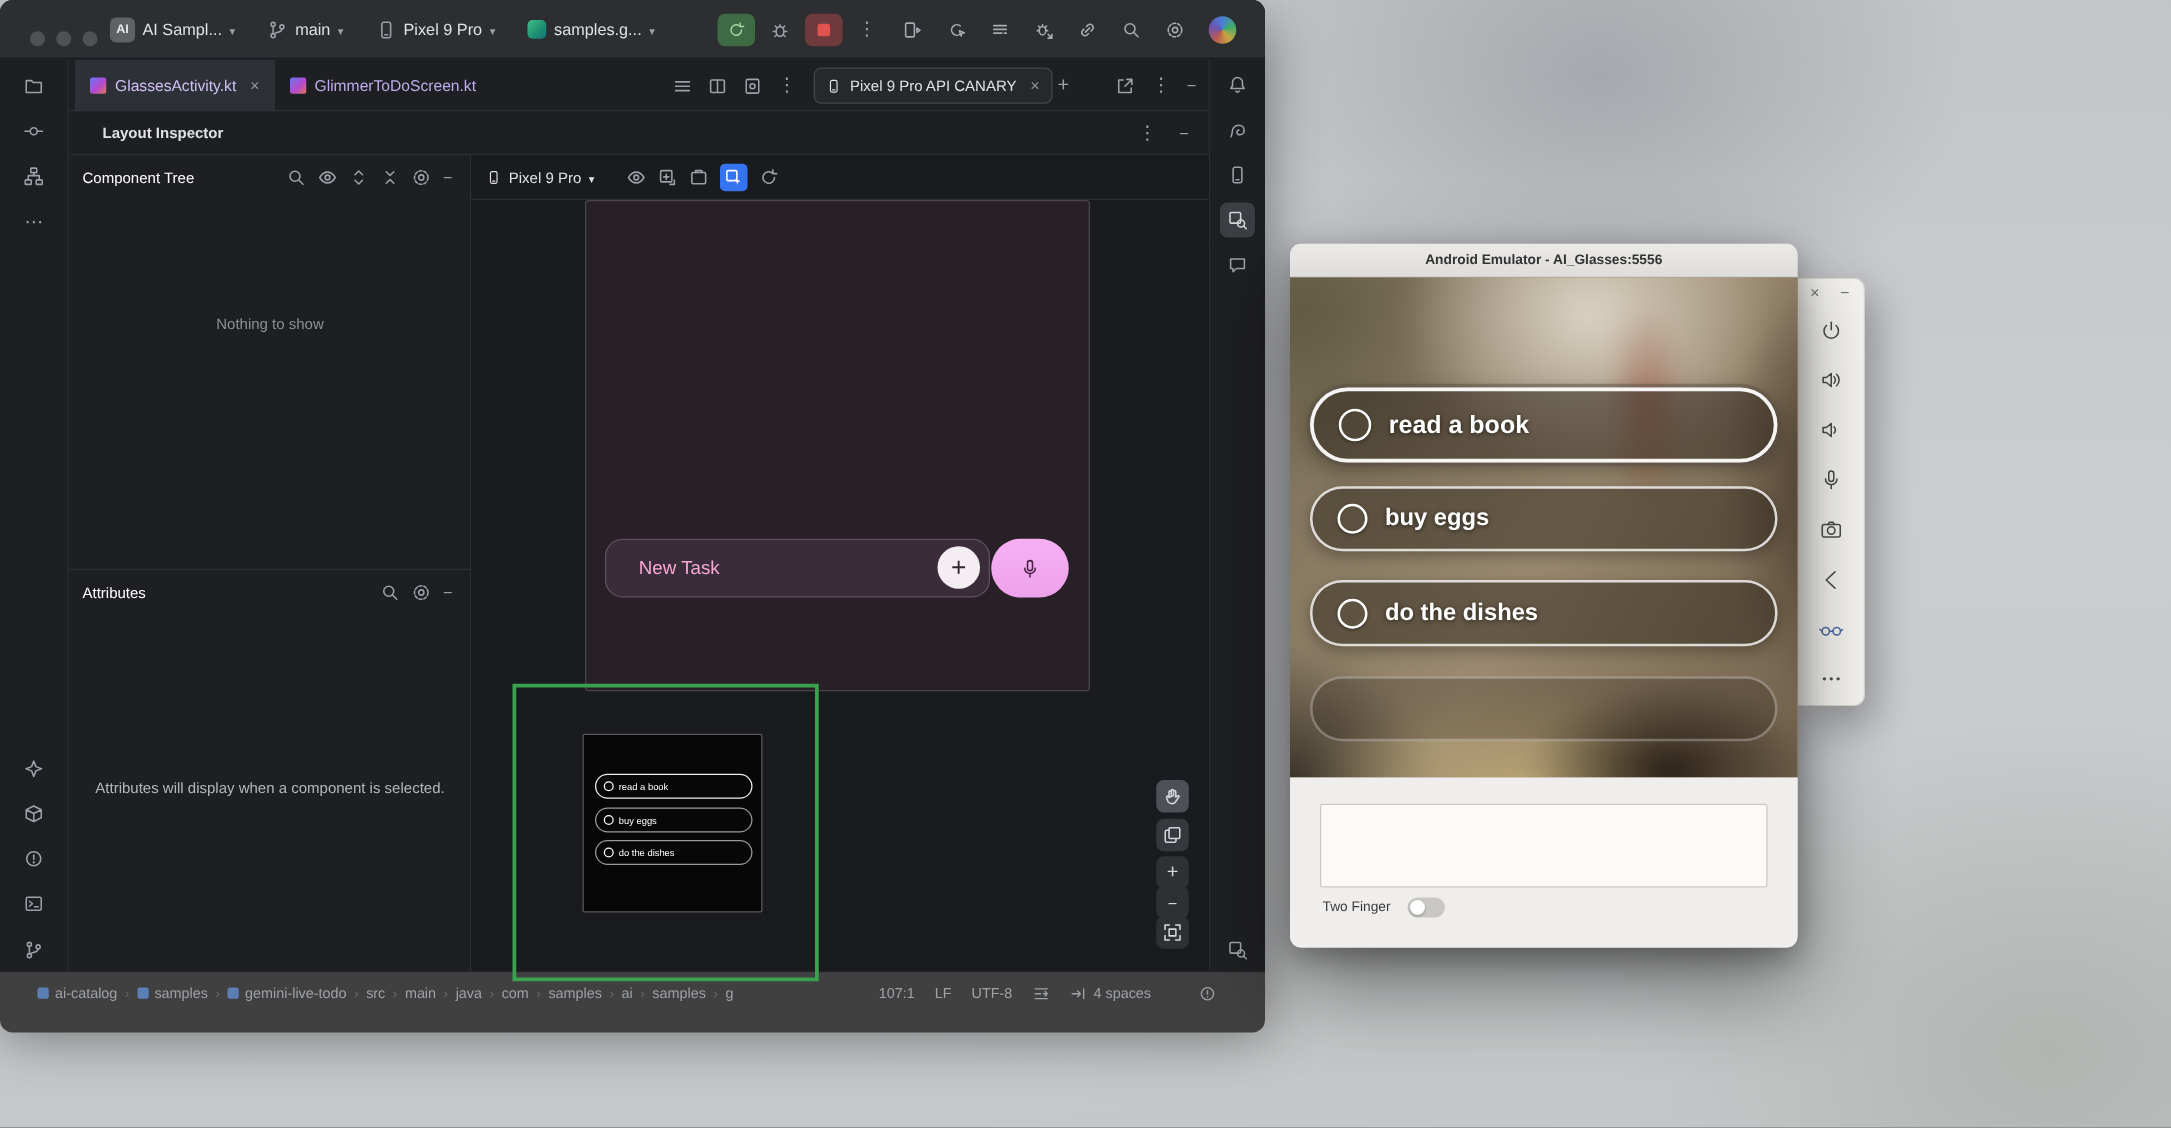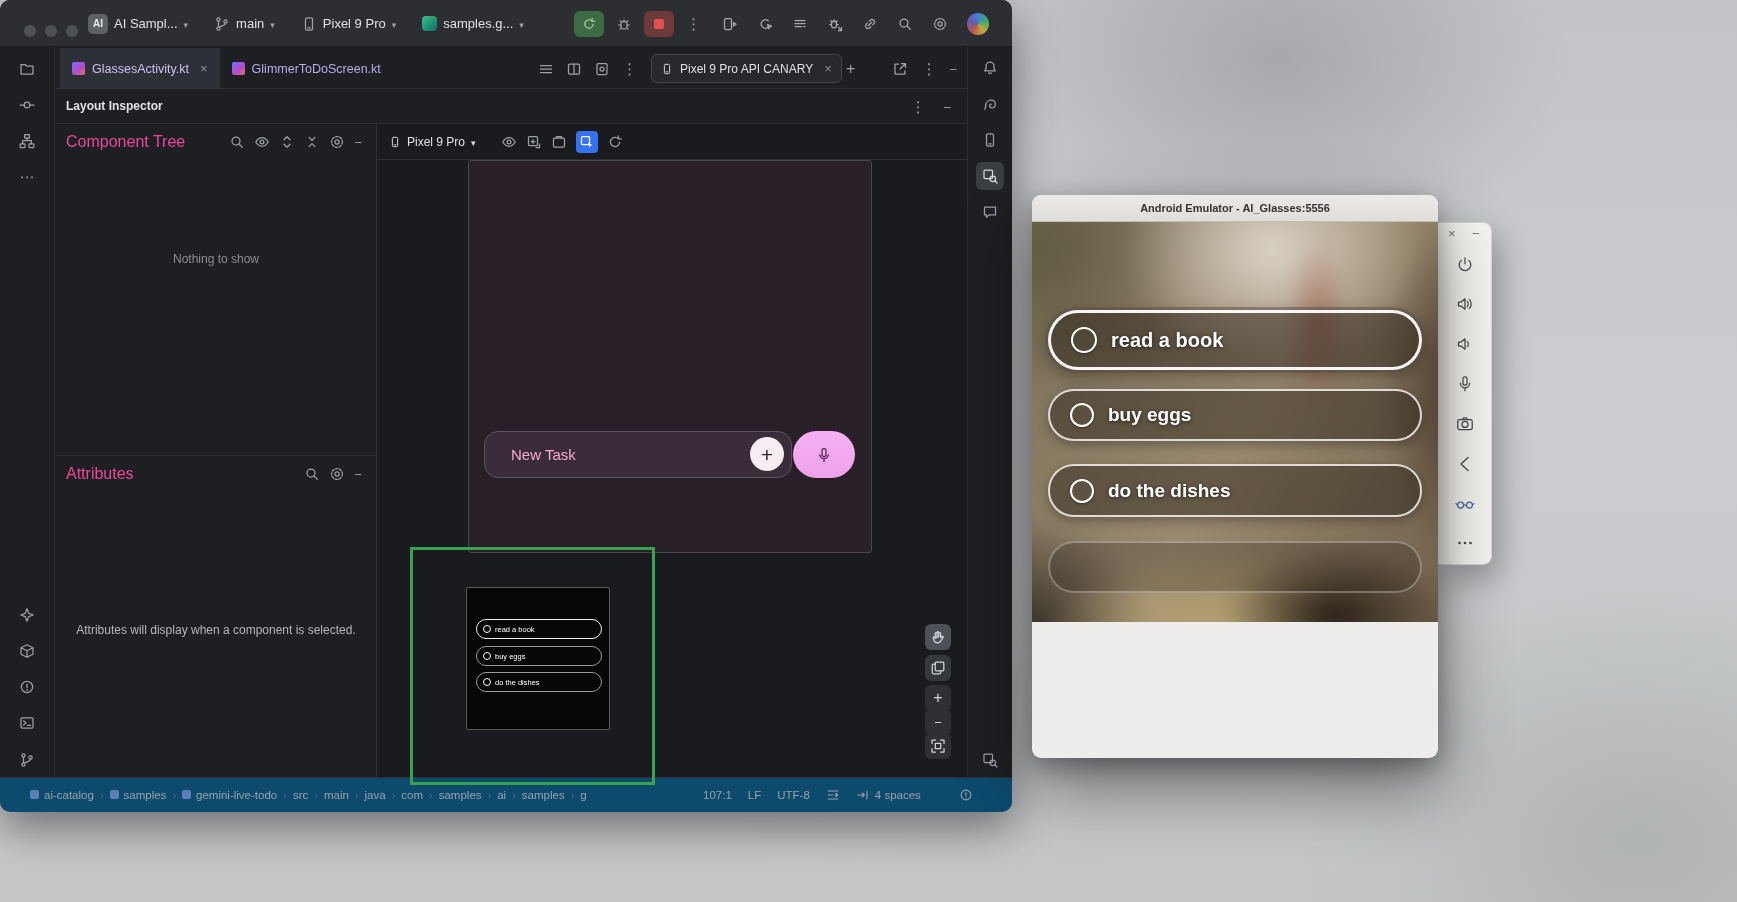--- a/index.html
+++ b/index.html
@@ -76,27 +76,27 @@
         color:#9da0a8; border-radius:6px; }
 
   
   .right-stripe { position:absolute; left:967px; top:47px; width:45px; height:730px; border-left:1px solid #2a2c2f; }
   .rs { position:absolute; left:8px; width:28px; height:28px; display:flex; align-items:center; justify-content:center;
         color:#9da0a8; border-radius:6px; }
   .rs.sel { background:#3b3e43; color:#d5d7da; }
 
   
   .insp-header { position:absolute; left:56px; top:89px; width:911px; height:35px; border-bottom:1px solid #2d2f33; }
-  .insp-title { position:absolute; left:10px; top:10px; font-size:12px; font-weight:700; color:#dfe1e5; }
+  .insp-title { position:absolute; left:26px; top:10px; font-size:12px; font-weight:700; color:#dfe1e5; }
   .insp-actions { position:absolute; right:16px; top:0; height:35px; display:flex; align-items:center; gap:18px; color:#9da0a8; }
 
   
   .ct-panel { position:absolute; left:56px; top:124px; width:321px; height:331px; border-right:1px solid #2d2f33; }
   .panel-toolbar { height:36px; display:flex; align-items:center; padding:0 14px 0 10px; }
-  .panel-title { font-size:16px; color:#ec4899; }
+  .panel-title { font-size:12px; color:#ffffff; }
   .panel-icons { margin-left:auto; display:flex; align-items:center; gap:9px; color:#9da0a8; }
   .ct-empty { position:absolute; top:128px; left:0; width:100%; text-align:center; font-size:12px; color:#8b8e94; }
 
   
   .attr-panel { position:absolute; left:56px; top:455px; width:321px; height:322px; border-top:1px solid #2d2f33; border-right:1px solid #2d2f33; }
   .attr-empty { position:absolute; top:167px; left:0; width:100%; text-align:center; font-size:12px; color:#b4b7bc; }
 
   
   .preview { position:absolute; left:377px; top:124px; width:590px; height:653px; background:#1a1b1e; }
   .pv-toolbar { position:absolute; left:0; top:0; width:100%; height:36px; border-bottom:1px solid #2d2f33; }
@@ -132,21 +132,21 @@
 
   .pvc { position:absolute; left:548px; width:26px; height:26px; border-radius:6px;
          display:flex; align-items:center; justify-content:center; color:#d4d6da; background:#2e3034; }
   .pvc.hand { top:500px; background:#4d5157; }
   .pvc.layers { top:531px; background:#35383c; }
   .pvc.zin { top:561px; font-size:15px; }
   .pvc.zout{ top:585px; font-size:15px; }
   .pvc.fit { top:609px; }
 
   
-  .statusbar { position:absolute; left:0; top:777px; width:1012px; height:35px; background:#0c4a6e;
+  .statusbar { position:absolute; left:0; top:777px; width:1012px; height:49px; background:#404040;
                border-top:1px solid #2d2f33; border-radius:0 0 10px 10px; }
   .sb-crumbs { position:absolute; left:30px; top:0; height:33px; display:flex; align-items:center; gap:6px;
                font-size:11.5px; color:#9da1a8; }
   .crumb { display:flex; align-items:center; gap:5px; }
   .mod-ic { width:9px; height:9px; border-radius:2px; background:#5b7fb5; display:inline-block; }
   .sb-sep { color:#65696f; }
   .sb-right { position:absolute; left:703px; top:0; height:33px; display:flex; align-items:center; gap:16px;
               font-size:11.5px; color:#9da1a8; }
   .sb-group { display:flex; align-items:center; gap:5px; }
 
@@ -767,15 +767,24 @@
       <div class="pill p2">
         <span class="radio"></span>
         <span class="plabel">buy eggs</span>
       </div>
       <div class="pill p3">
         <span class="radio"></span>
         <span class="plabel">do the dishes</span>
       </div>
       <div class="pill p4"></div>
     </div>
+    <div class="emu-bottom">
+      <div class="touchpad"></div>
+      <div class="tf-row">
+        <span class="tf-label">Two Finger</span>
+        <span class="toggle">
+            <span class="knob"></span>
+          </span>
+      </div>
+    </div>
   </div>
 
 </div>
 
 </body></html>

